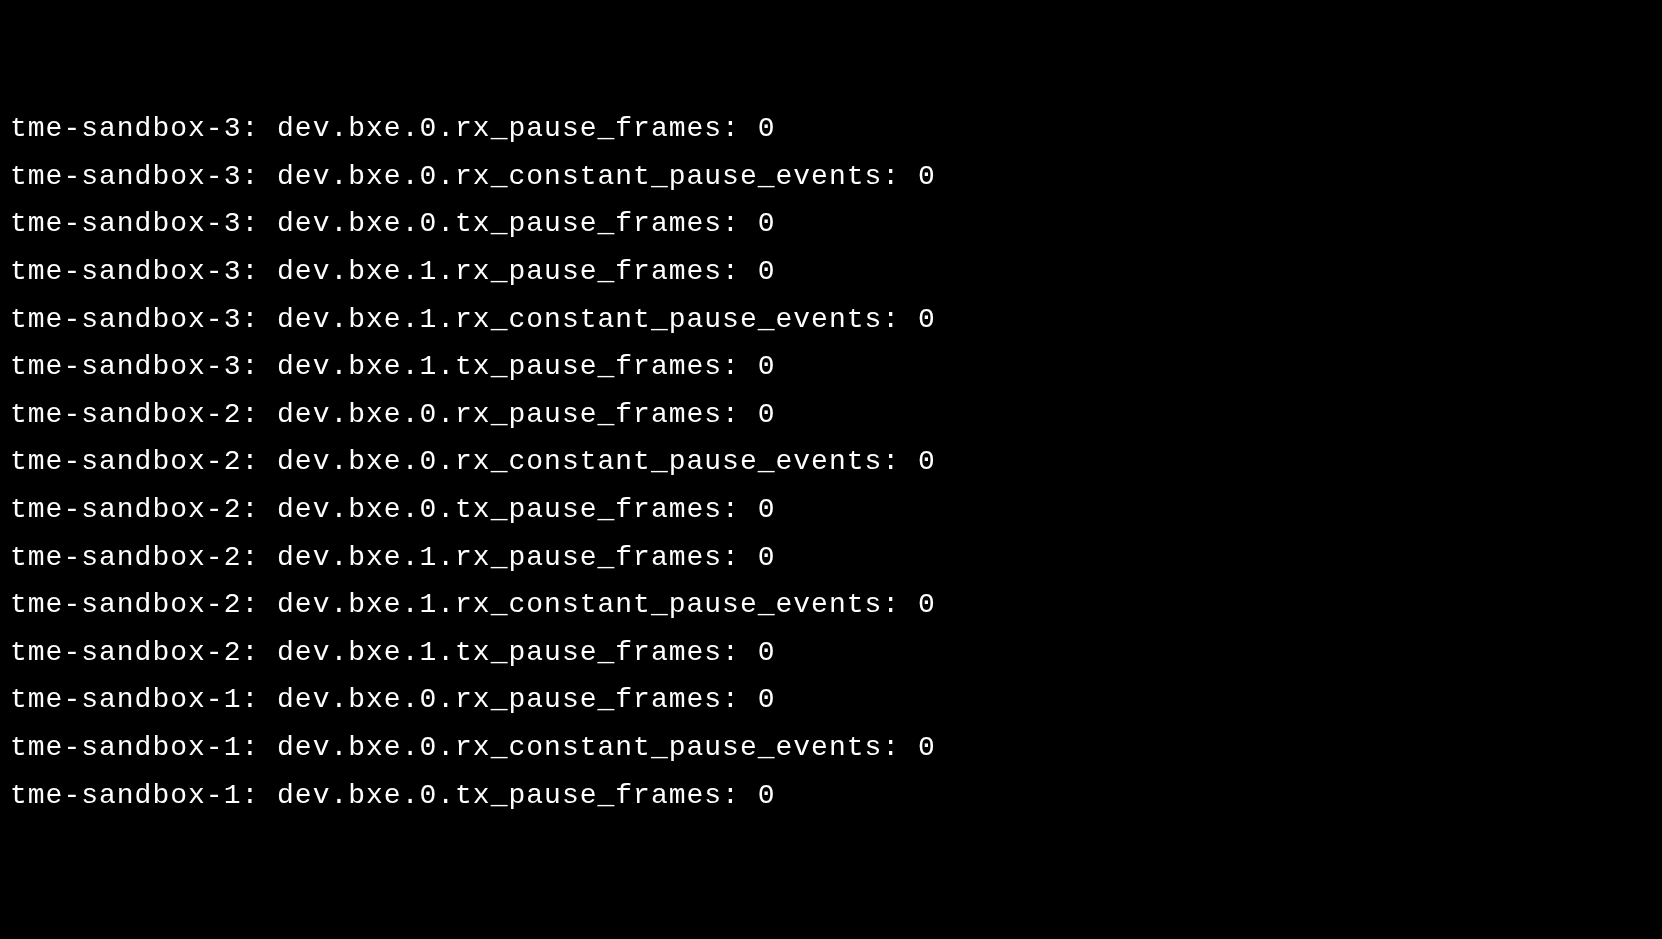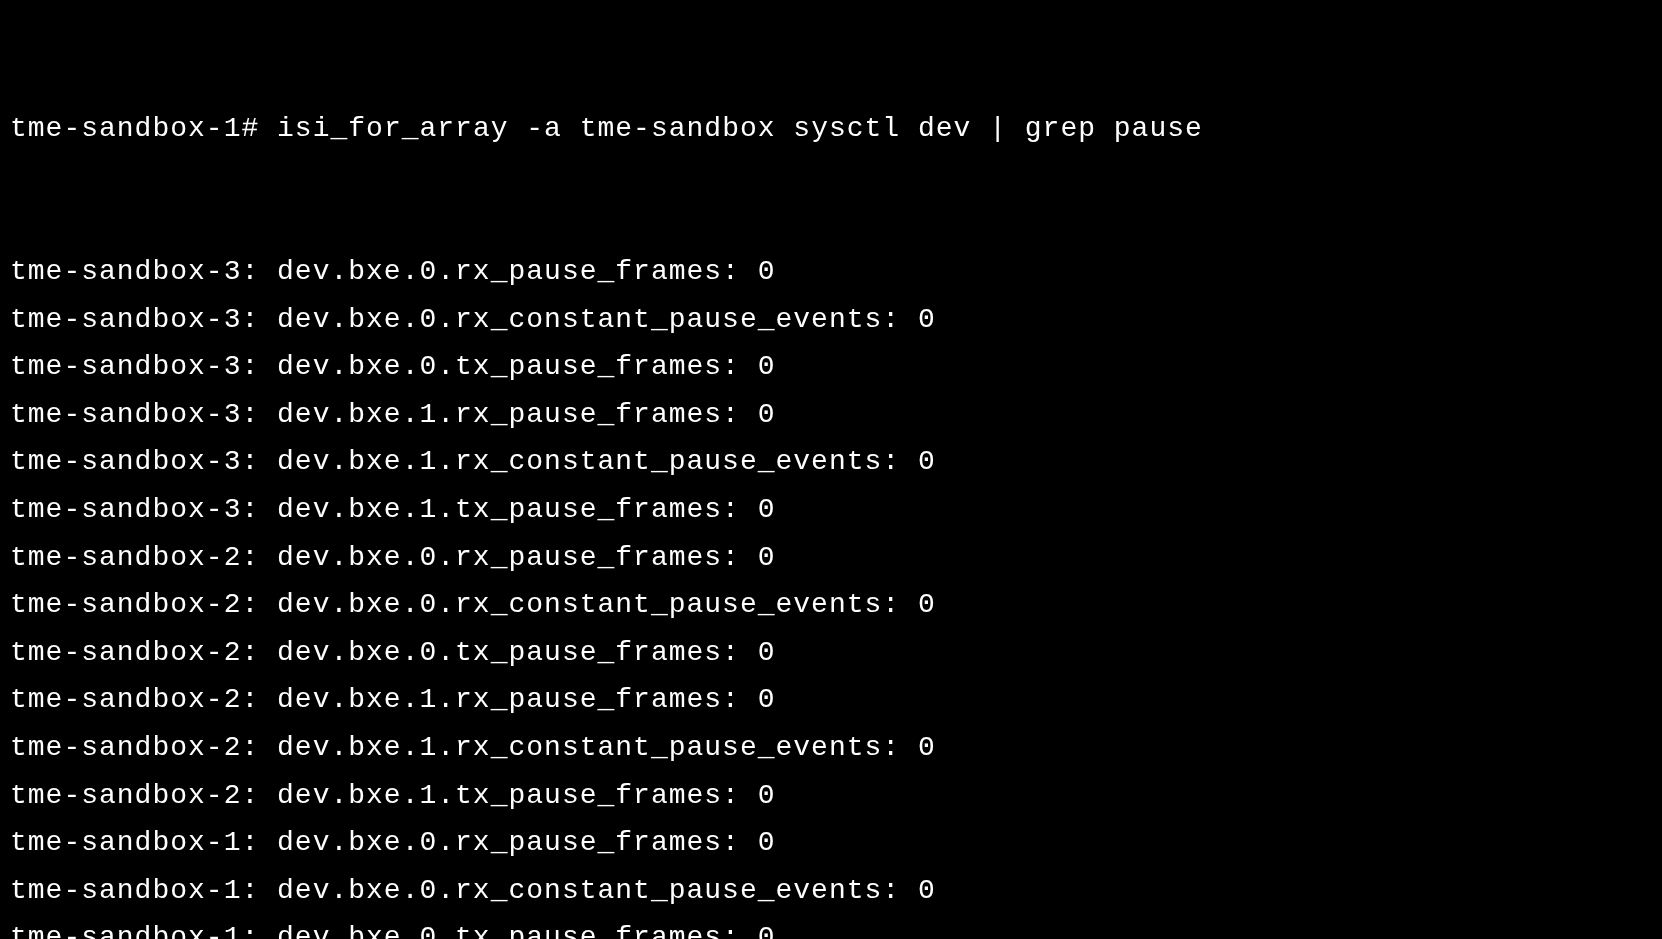--- a/index.html
+++ b/index.html
@@ -23,15 +23,14 @@
       line-height: 1.7;
     }
     .line {
       display: block;
     }
   </style>
 </head>
 <body>
 
 <div class="terminal">
-  <span class="line"><span>tme-sandbox-1#</span> <span>isi_for_array -a tme-sandbox sysctl dev | grep pause</span></span>
   <div id="output-lines"><span class="line">tme-sandbox-3: dev.bxe.0.rx_pause_frames: 0</span><span class="line">tme-sandbox-3: dev.bxe.0.rx_constant_pause_events: 0</span><span class="line">tme-sandbox-3: dev.bxe.0.tx_pause_frames: 0</span><span class="line">tme-sandbox-3: dev.bxe.1.rx_pause_frames: 0</span><span class="line">tme-sandbox-3: dev.bxe.1.rx_constant_pause_events: 0</span><span class="line">tme-sandbox-3: dev.bxe.1.tx_pause_frames: 0</span><span class="line">tme-sandbox-2: dev.bxe.0.rx_pause_frames: 0</span><span class="line">tme-sandbox-2: dev.bxe.0.rx_constant_pause_events: 0</span><span class="line">tme-sandbox-2: dev.bxe.0.tx_pause_frames: 0</span><span class="line">tme-sandbox-2: dev.bxe.1.rx_pause_frames: 0</span><span class="line">tme-sandbox-2: dev.bxe.1.rx_constant_pause_events: 0</span><span class="line">tme-sandbox-2: dev.bxe.1.tx_pause_frames: 0</span><span class="line">tme-sandbox-1: dev.bxe.0.rx_pause_frames: 0</span><span class="line">tme-sandbox-1: dev.bxe.0.rx_constant_pause_events: 0</span><span class="line">tme-sandbox-1: dev.bxe.0.tx_pause_frames: 0</span></div>
 </div>
 
 </body></html>

